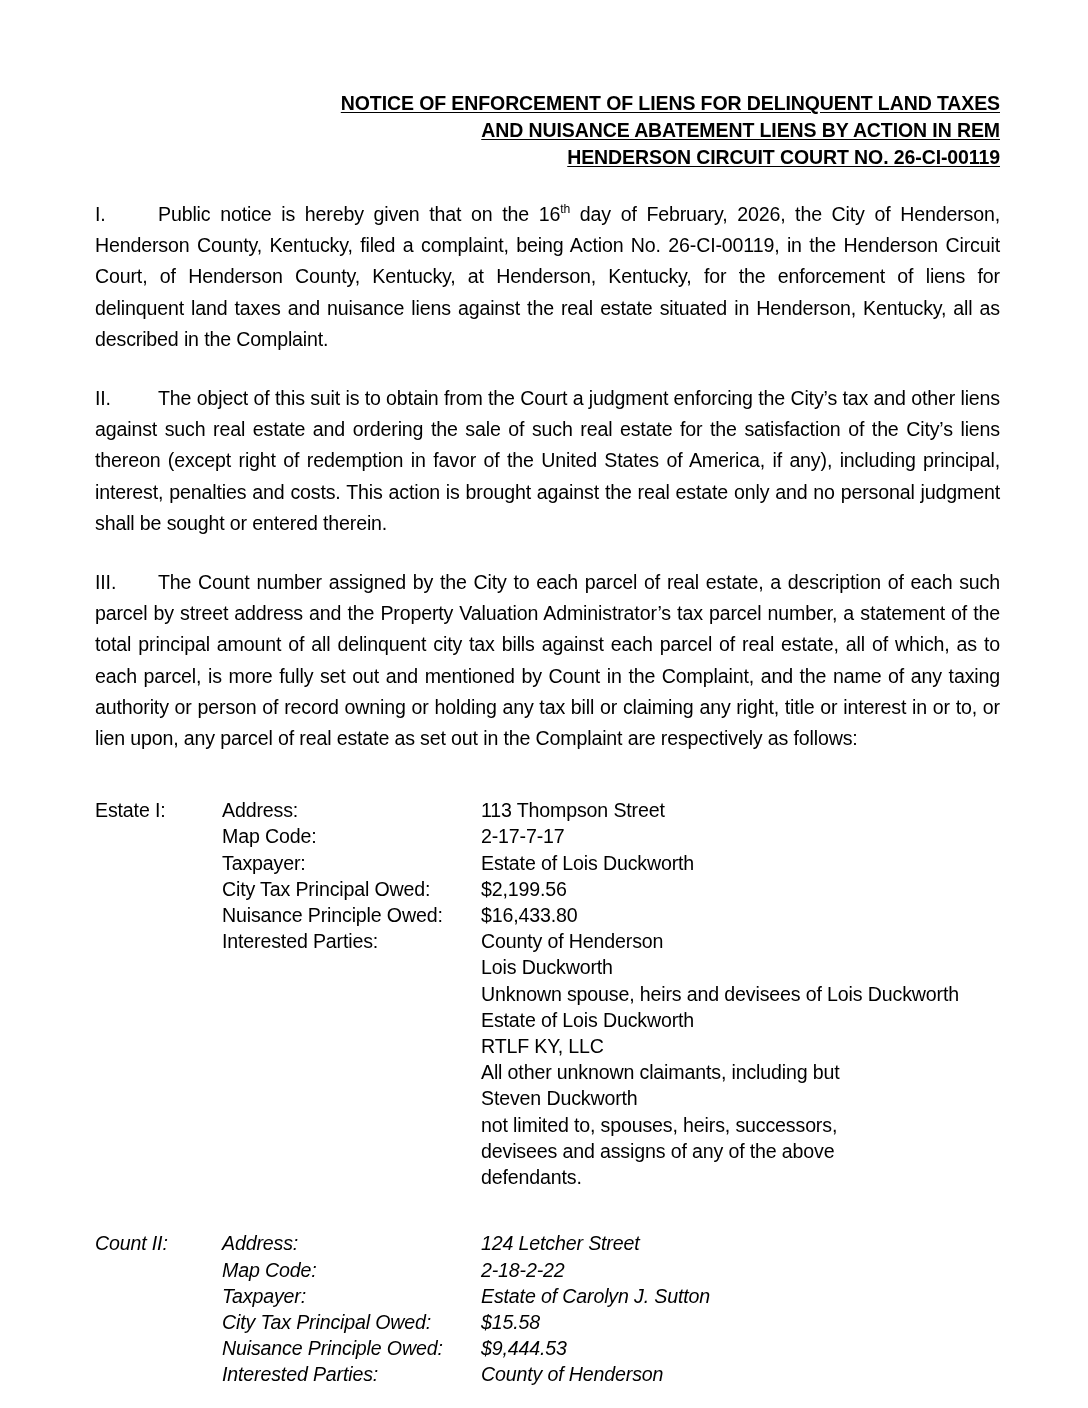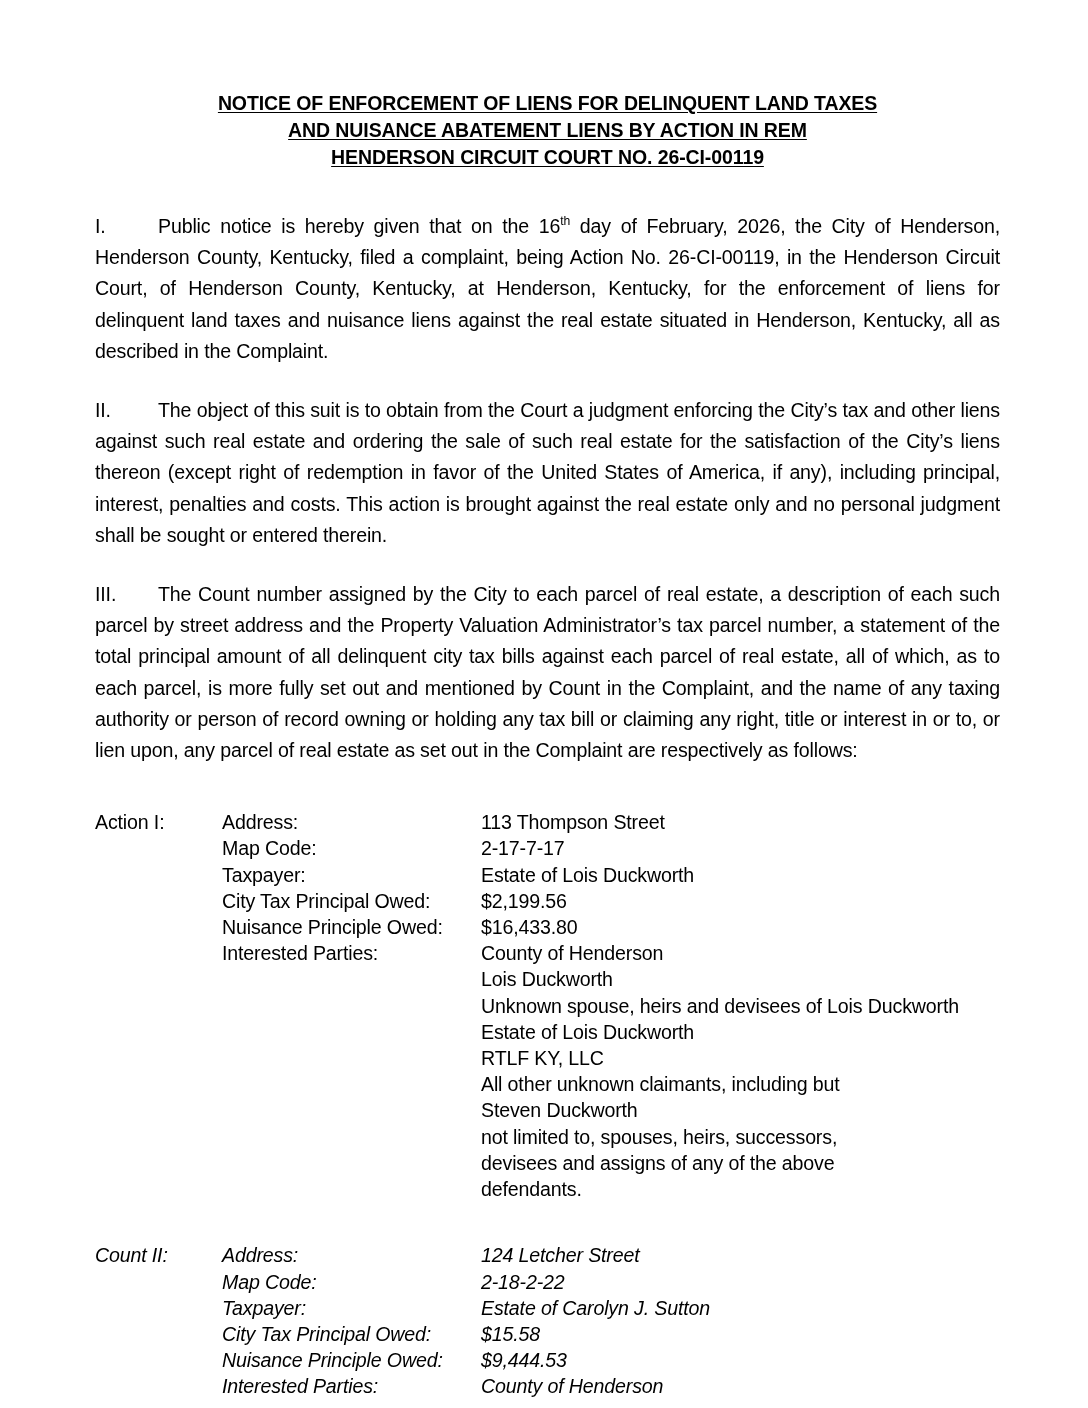--- a/index.html
+++ b/index.html
@@ -22,22 +22,22 @@
   }
   .content {
     position: absolute;
     left: 95px;
     top: 90px;
     width: 905px;
   }
 
   
   .title-block {
-    text-align: center;
-    margin-bottom: 40px;
+    text-align: right;
+    margin-bottom: 28px;
   }
   .title-line {
     font-size: 19.5px;
     font-weight: bold;
     line-height: 27px;
     letter-spacing: -0.1px;
     white-space: nowrap;
   }
   .title-line > span {
     text-decoration: underline;
@@ -110,21 +110,21 @@
     <p class="para"><span class="numeral">I.</span><span>Public notice is hereby given that on the 16</span><sup>th</sup><span> day of February, 2026, the City of Henderson, Henderson County, Kentucky, filed a complaint, being Action No. 26-CI-00119, in the Henderson Circuit Court, of Henderson County, Kentucky, at Henderson, Kentucky, for the enforcement of liens for delinquent land taxes and nuisance liens against the real estate situated in Henderson, Kentucky, all as described in the Complaint.</span></p>
 
     <p class="para"><span class="numeral">II.</span><span>The object of this suit is to obtain from the Court a judgment enforcing the City’s tax and other liens against such real estate and ordering the sale of such real estate for the satisfaction of the City’s liens thereon (except right of redemption in favor of the United States of America, if any), including principal, interest, penalties and costs.  This action is brought against the real estate only and no personal judgment shall be sought or entered therein.</span></p>
 
     <p class="para"><span class="numeral">III.</span><span>The Count number assigned by the City to each parcel of real estate, a description of each such parcel by street address and the Property Valuation Administrator’s tax parcel number, a statement of the total principal amount of all delinquent city tax bills against each parcel of real estate, all of which, as to each parcel, is more fully set out and mentioned by Count in the Complaint, and the name of any taxing authority or person of record owning or holding any tax bill or claiming any right, title or interest in or to, or lien upon, any parcel of real estate as set out in the Complaint are respectively as follows:</span></p>
 
     <div class="counts">
 
       <div class="count-block">
         <div class="count-row">
-          <div class="col-count">Action I:</div>
+          <div class="col-count">Estate I:</div>
           <div class="col-label">Address:</div>
           <div class="col-value">113 Thompson Street</div>
         </div>
         <div class="count-row">
           <div class="col-count"></div>
           <div class="col-label">Map Code:</div>
           <div class="col-value">2-17-7-17</div>
         </div>
         <div class="count-row">
           <div class="col-count"></div>

